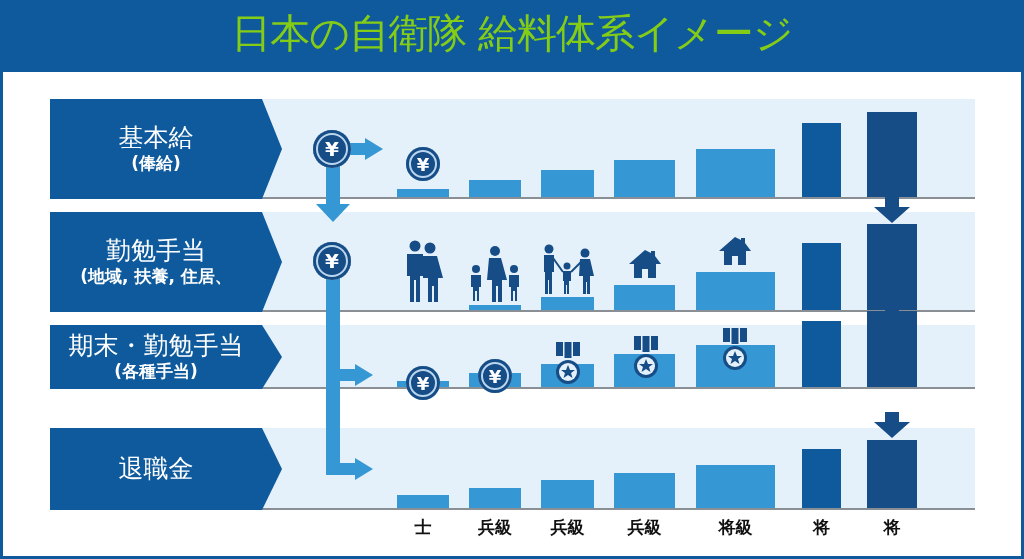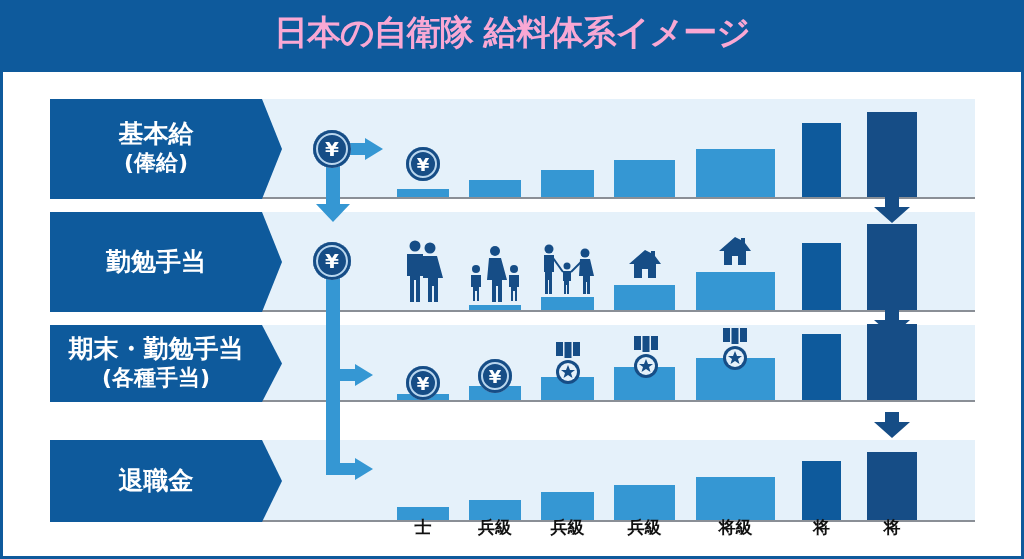--- a/index.html
+++ b/index.html
@@ -1,25 +1,25 @@
 <!DOCTYPE html>
 <html><head>
 <meta charset="utf-8">
 <style>
   html, body { margin:0; padding:0; }
   body { width:1024px; height:559px; background:#0e5a9c; position:relative; overflow:hidden; font-family:"DejaVu Sans","Liberation Sans",sans-serif; }
   .header { position:absolute; left:0; top:0; width:1024px; height:72px; background:#0e5a9c; display:flex; align-items:center; justify-content:center; }
-  .title { color:#f9a8d4; font-size:34px; font-weight:bold; letter-spacing:-1px; margin-top:-6px; }
+  .title { color:#84cc16; font-size:40px; font-weight:normal; letter-spacing:-1px; margin-top:-6px; }
   .panel { position:absolute; left:3px; top:72px; width:1018px; height:484px; background:#fff; }
   .row { position:absolute; left:50px; width:925px; }
   .row-bg { position:absolute; left:210px; top:0; right:0; bottom:0; background:#e5f1fa; }
   .baseline { position:absolute; left:210px; right:0; bottom:0; height:2px; background:#8a8f96; }
   .label { position:absolute; left:0; top:0; bottom:0; width:232px; background:#0e5a9c; clip-path:polygon(0 0, 212px 0, 232px 50%, 212px 100%, 0 100%); color:#fff; display:flex; flex-direction:column; align-items:center; justify-content:center; padding-right:20px; box-sizing:border-box; }
-  .label .main { font-size:25px; font-weight:bold; line-height:1.15; }
-  .label .sub { font-size:22px; font-weight:bold; line-height:1.3; text-align:left; }
+  .label .main { font-size:25px; font-weight:normal; line-height:1.15; }
+  .label .sub { font-size:17px; font-weight:bold; line-height:1.3; text-align:left; }
   .bar { position:absolute; bottom:2px; background:#3597d3; }
   .bar.dark1 { background:#0e5a9c; }
   .bar.dark2 { background:#164d86; }
   .coin { position:absolute; width:34px; height:34px; border-radius:50%; background:#164d86; box-shadow:inset 0 0 0 3px #164d86, inset 0 0 0 5px #b9d6ee; color:#fff; font-weight:bold; font-size:18px; display:flex; align-items:center; justify-content:center; }
   .coin.big { width:38px; height:38px; font-size:20px; }
   .flow { position:absolute; background:#3597d3; }
   .arrowhead-r { position:absolute; width:0; height:0; border-top:11px solid transparent; border-bottom:11px solid transparent; border-left:18px solid #3597d3; }
   .arrowhead-d { position:absolute; width:0; height:0; border-left:17px solid transparent; border-right:17px solid transparent; border-top:18px solid #3597d3; }
   .dark-arrow-stem { position:absolute; width:14px; background:#164d86; }
   .dark-arrow-head { position:absolute; width:0; height:0; border-left:18px solid transparent; border-right:18px solid transparent; border-top:16px solid #164d86; }
@@ -50,20 +50,21 @@
   <div class="bar dark1" style="left:752px;width:39px;height:74px;"></div>
   <div class="bar dark2" style="left:817px;width:50px;height:85px;"></div>
   <div class="coin" style="left:356px;top:48px;">¥</div>
 </div>
 
 <div class="row" style="top:212px;height:100px;">
   <div class="row-bg"></div>
   <div class="baseline"></div>
   <div class="label">
     <div class="main">勤勉手当</div>
+    <div class="sub">(地域, 扶養, 住居、</div>
   </div>
   <div class="bar" style="left:419px;width:52px;height:5px;"></div>
   <div class="bar" style="left:491px;width:53px;height:13px;"></div>
   <div class="bar" style="left:564px;width:61px;height:25px;"></div>
   <div class="bar" style="left:646px;width:79px;height:38px;"></div>
   <div class="bar dark1" style="left:752px;width:39px;height:67px;"></div>
   <div class="bar dark2" style="left:817px;width:50px;height:86px;"></div>
 
   <svg class="icon" style="left:352px;top:28px;" width="42" height="62" viewBox="0 0 42 62">
     <g fill="#164d86">
@@ -103,21 +104,21 @@
         <path d="M17 1L1 15h5v14h8v-9h6v9h8V15h5L27 7V2h-4v2z"></path>
       </g>
   </svg>
   <svg class="icon" style="left:668px;top:24px;" width="34" height="30" viewBox="0 0 34 30">
     <g fill="#164d86">
         <path d="M17 1L1 15h5v14h8v-9h6v9h8V15h5L27 7V2h-4v2z"></path>
       </g>
   </svg>
 </div>
 
-<div class="row" style="top:325px;height:77px;">
+<div class="row" style="top:325px;height:64px;">
   <div class="row-bg"></div>
   <div class="baseline"></div>
   <div class="label">
     <div class="main">期末・勤勉手当</div>
     <div class="sub">(各種手当)</div>
   </div>
   <div class="bar" style="left:347px;width:52px;height:6px;"></div>
   <div class="bar" style="left:419px;width:52px;height:14px;"></div>
   <div class="bar" style="left:491px;width:53px;height:23px;"></div>
   <div class="bar" style="left:564px;width:61px;height:33px;"></div>
@@ -145,21 +146,21 @@
   <svg class="icon" style="left:671px;top:3px;" width="28" height="44" viewBox="0 0 28 44">
     <g fill="#164d86">
         <path d="M2 0h7v14H2zM10.5 0h7v16h-7zM19 0h7v14h-7z"></path>
         <circle cx="14" cy="30" r="12"></circle>
         <circle cx="14" cy="30" r="9" fill="#e5f1fa"></circle>
         <path d="M14 23l2 5h5l-4 3 1.5 5-4.5-3-4.5 3 1.5-5-4-3h5z"></path>
       </g>
   </svg>
 </div>
 
-<div class="row" style="top:440px;height:82px;">
+<div class="row" style="top:428px;height:82px;">
   <div class="row-bg"></div>
   <div class="baseline"></div>
   <div class="label">
     <div class="main">退職金</div>
   </div>
   <div class="bar" style="left:347px;width:52px;height:13px;"></div>
   <div class="bar" style="left:419px;width:52px;height:20px;"></div>
   <div class="bar" style="left:491px;width:53px;height:28px;"></div>
   <div class="bar" style="left:564px;width:61px;height:35px;"></div>
   <div class="bar" style="left:646px;width:79px;height:43px;"></div>

